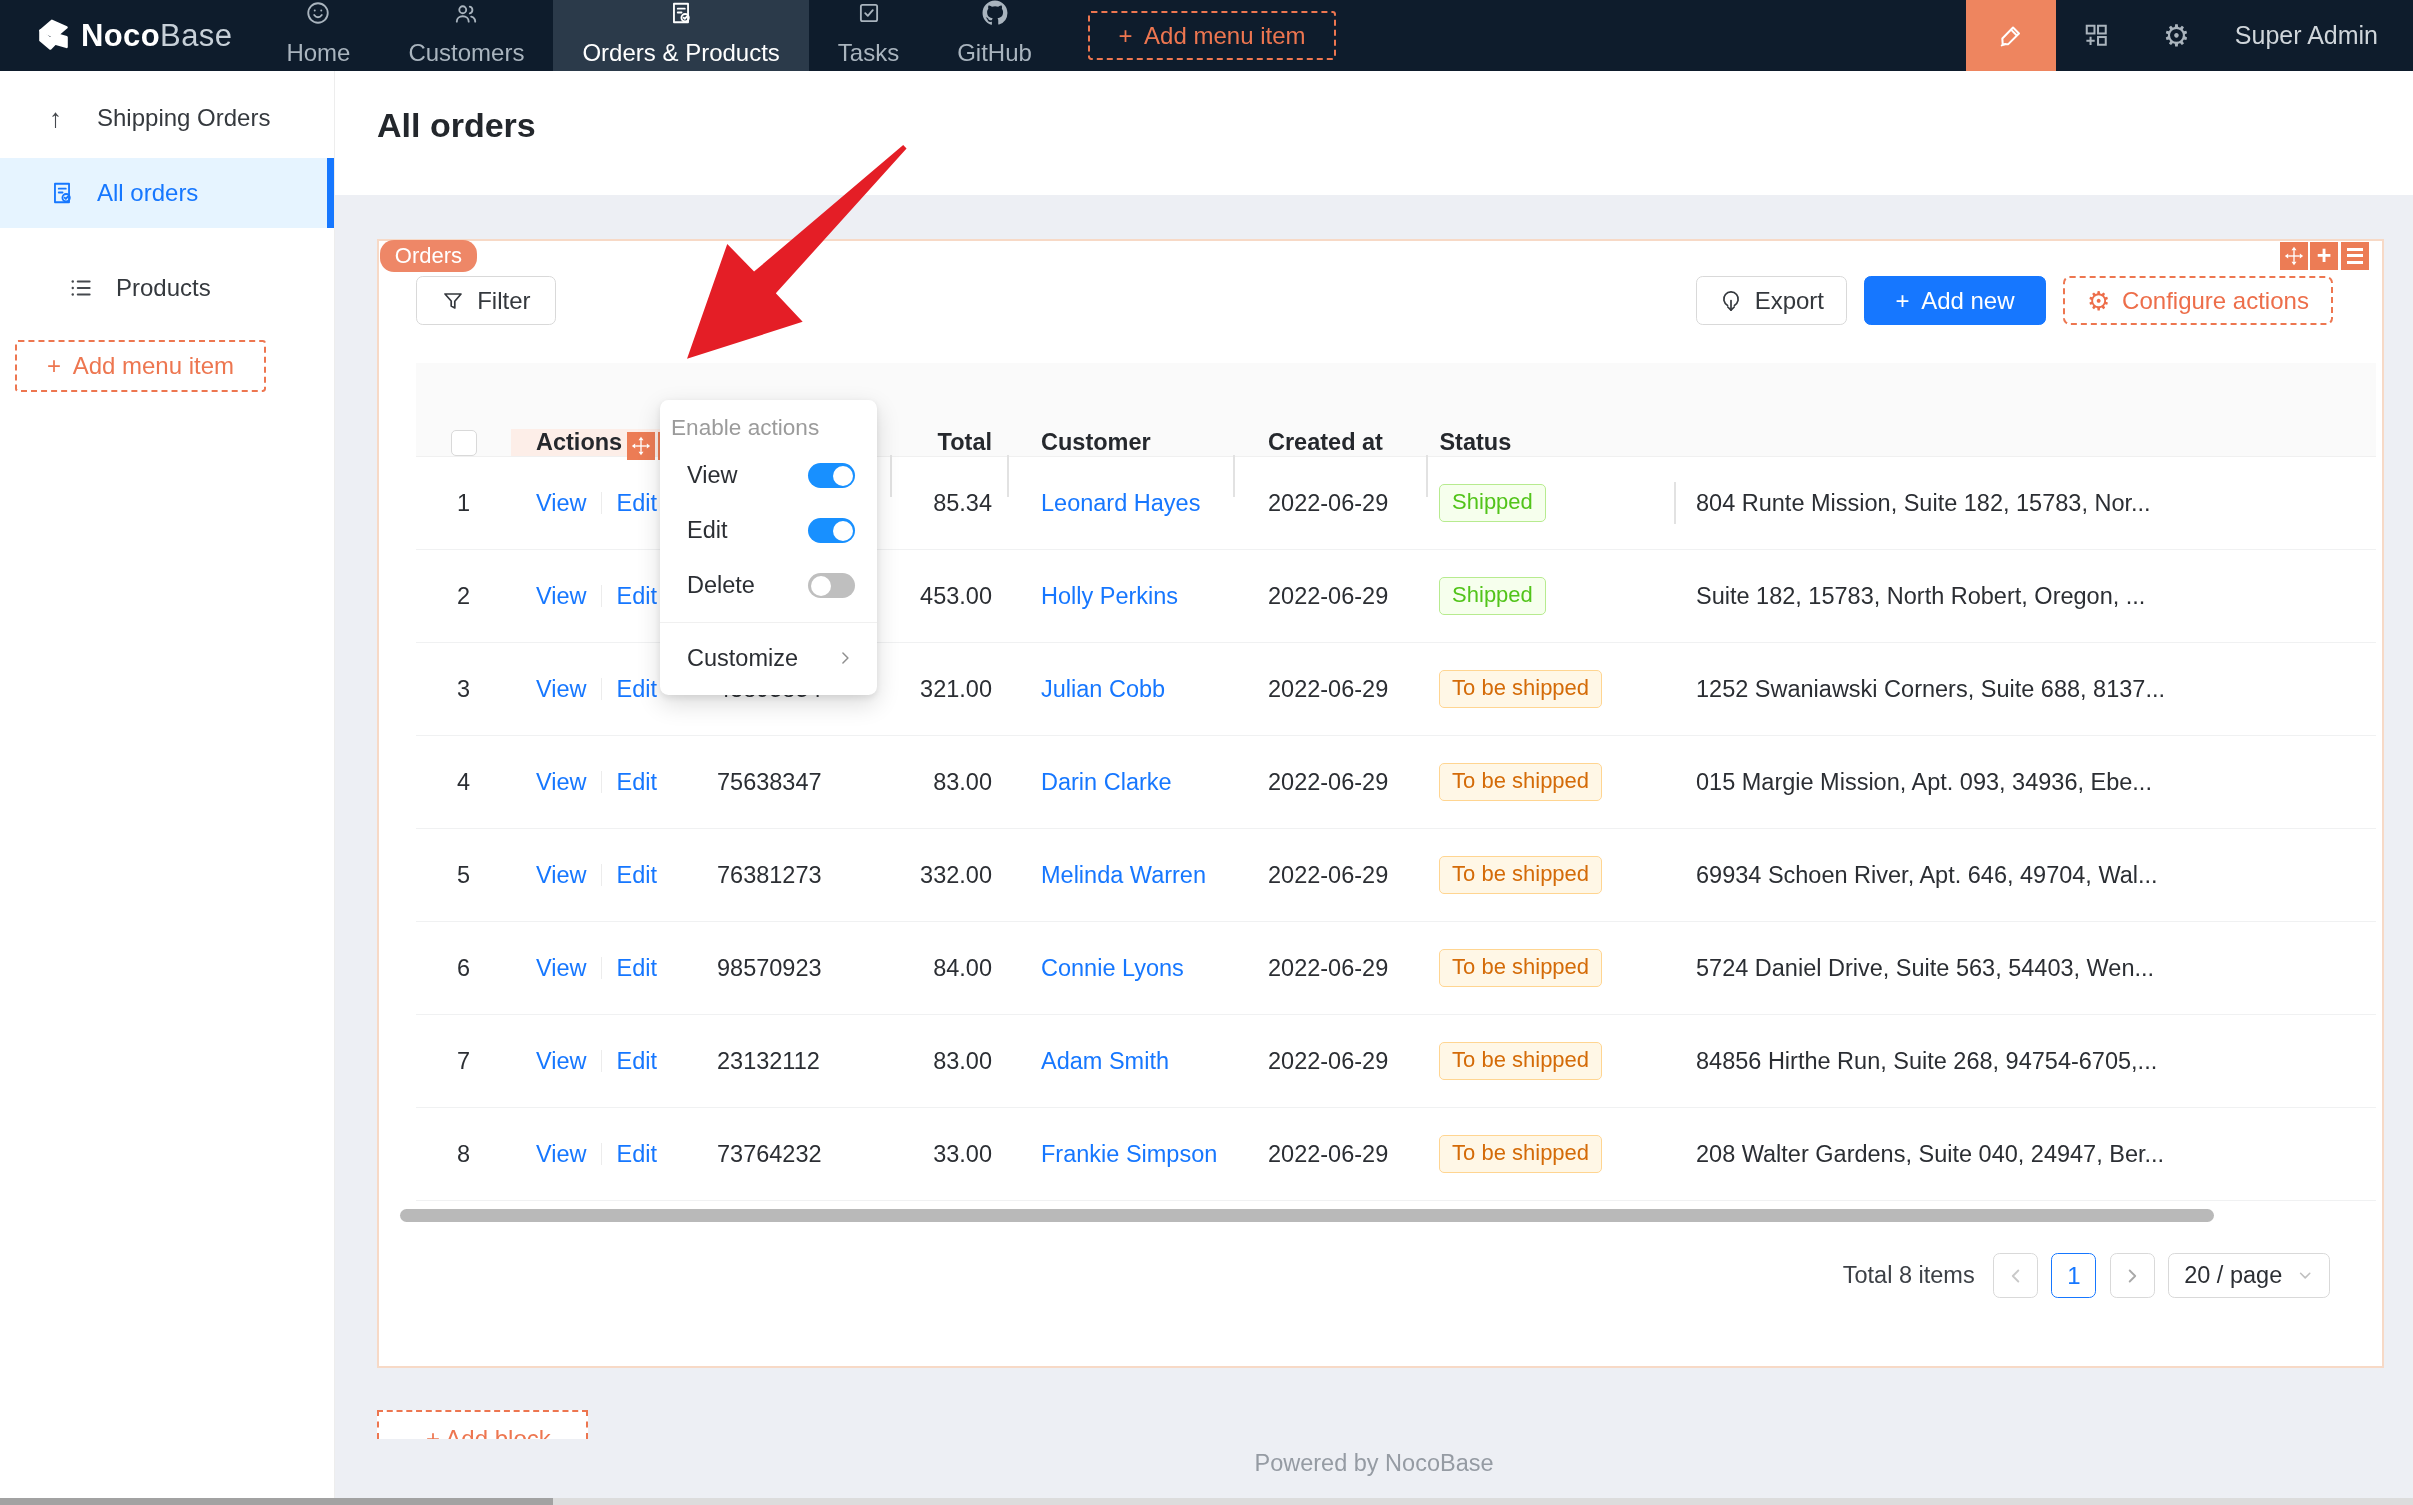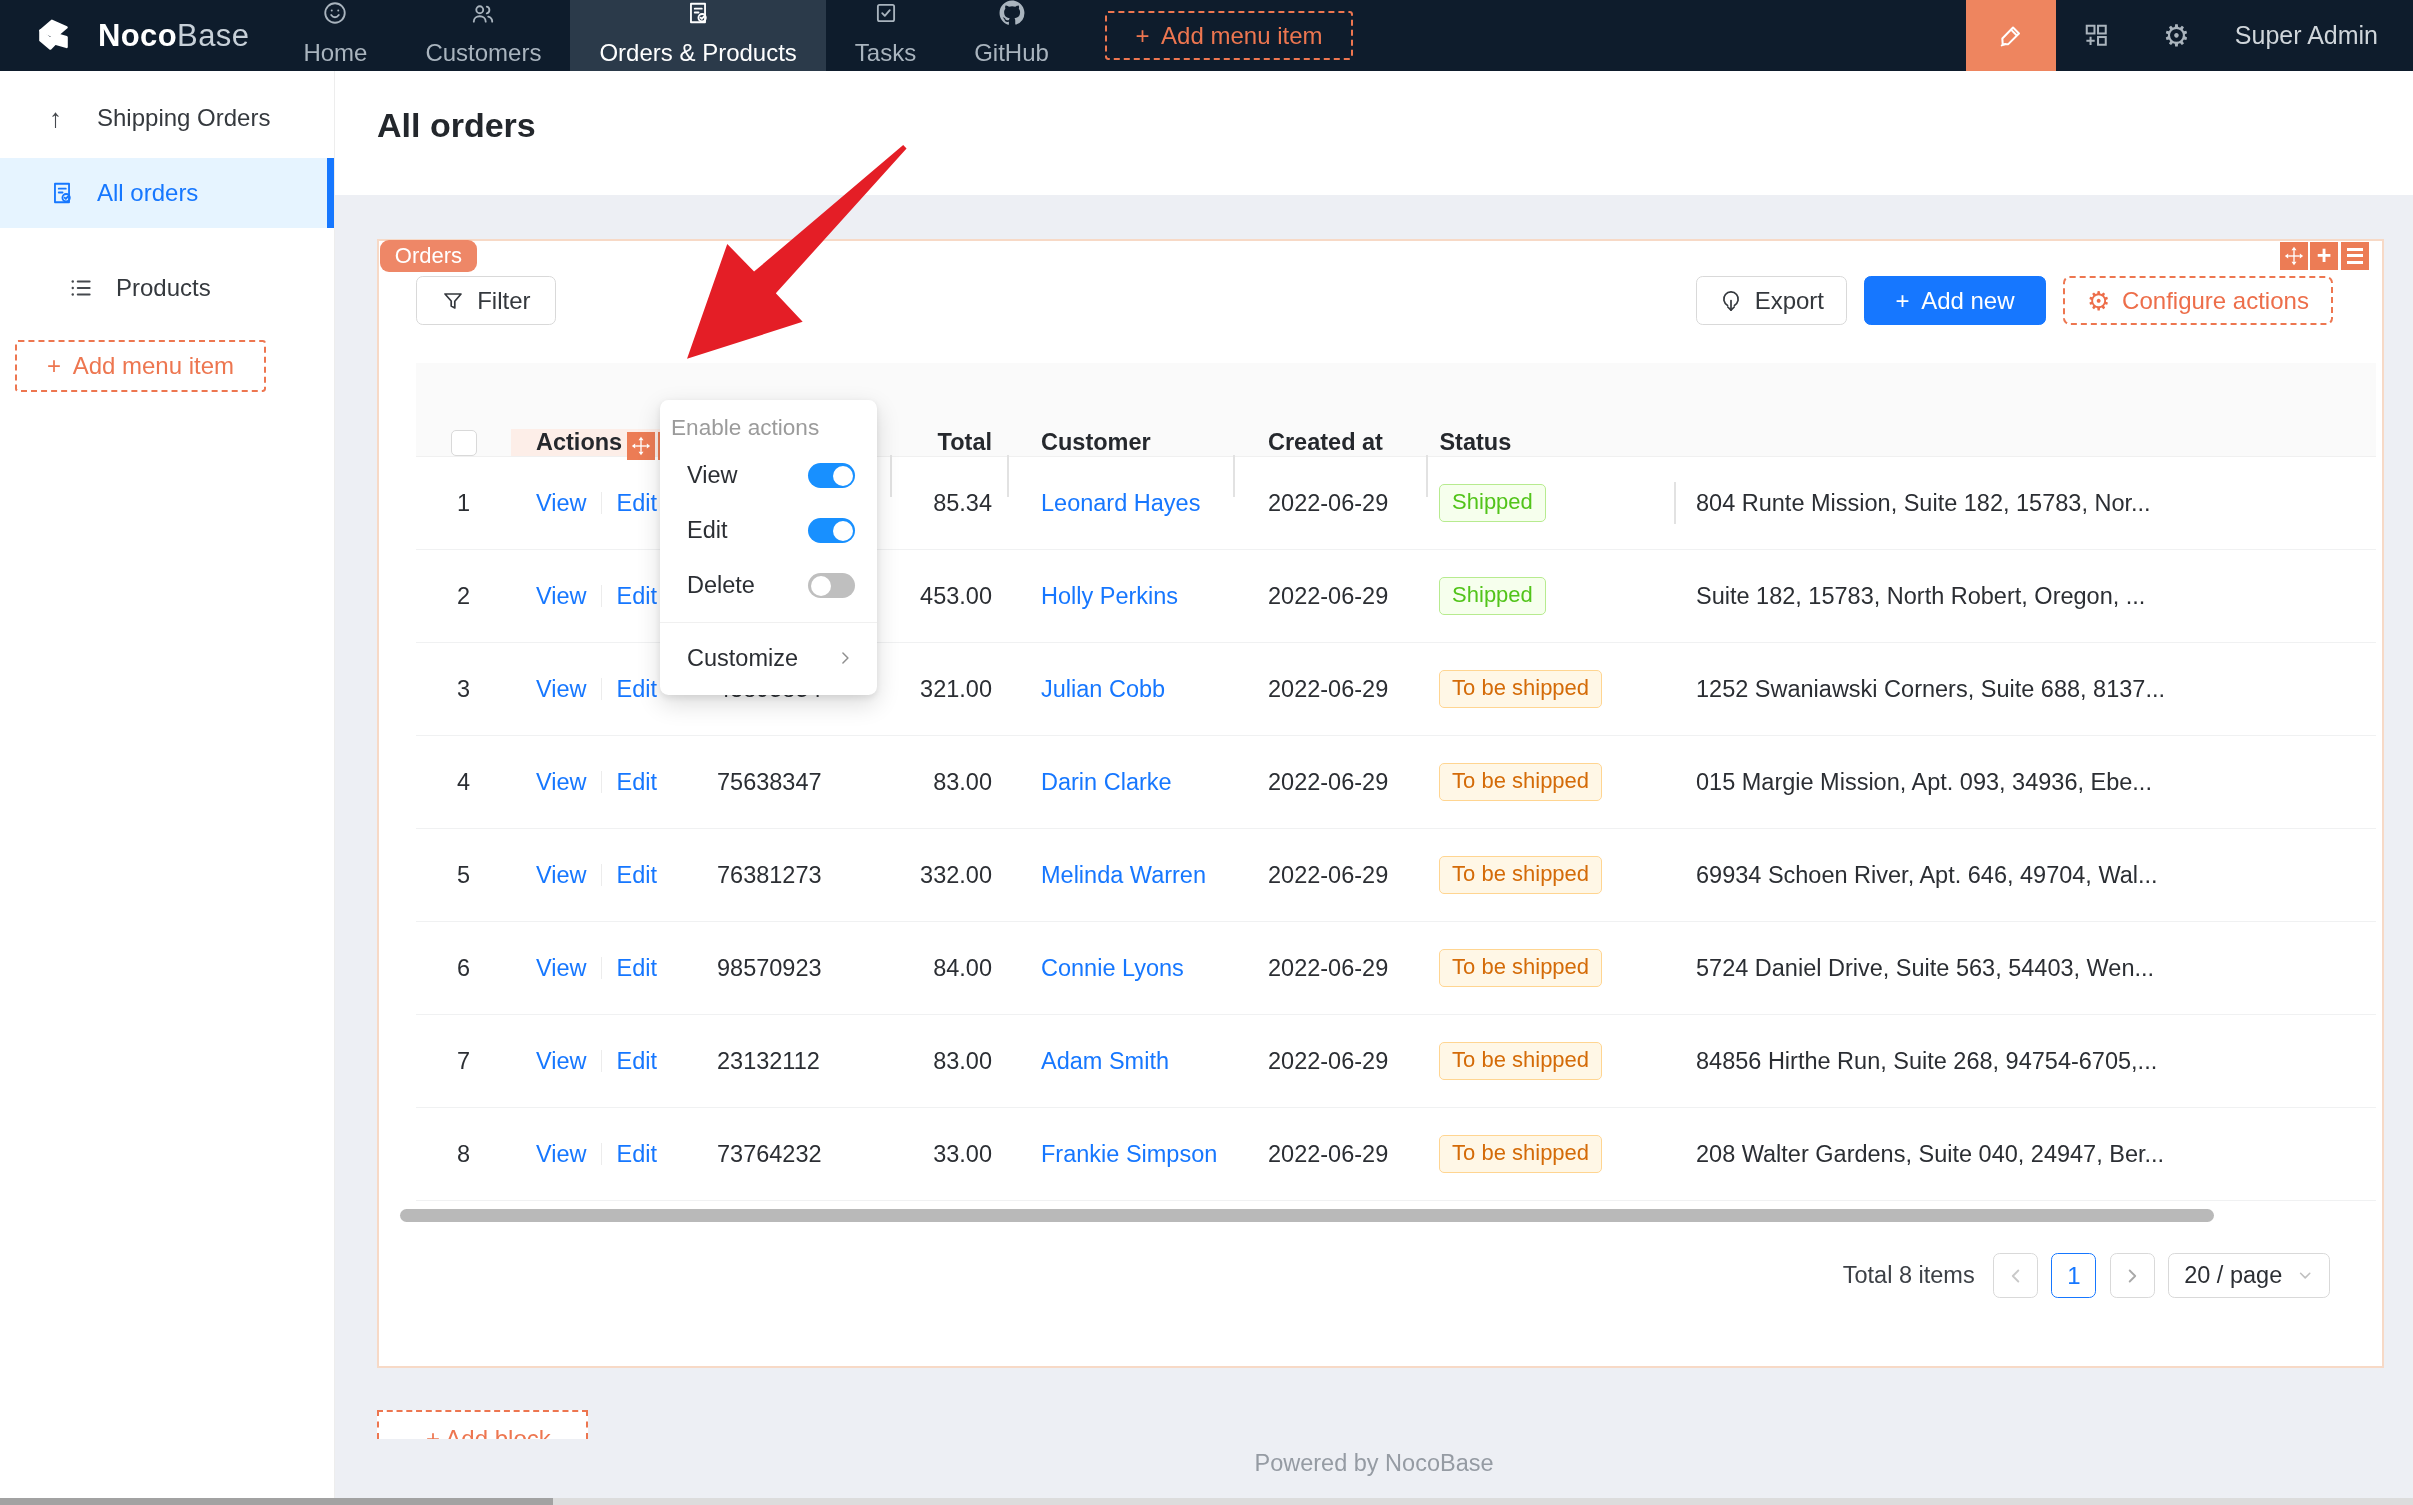--- a/index.html
+++ b/index.html
@@ -8,21 +8,21 @@
     position:relative; overflow:hidden; background:#fff;
     font-family:"Liberation Sans", sans-serif; color:#2b2e33; font-size:23.5px;
   }
   svg { display:block; }
 
   
   .navbar {
     position:absolute; left:0; top:0; width:2413px; height:71px;
     background:#0e1c2c; display:flex; align-items:center; z-index:40;
   }
-  .logo { display:flex; align-items:center; gap:25px; padding:0 25px 0 34px; }
+  .logo { display:flex; align-items:center; gap:8px; padding:0 25px 0 34px; }
   .logo-text { font-size:31px; letter-spacing:0.4px; }
   .logo-bold { color:#fff; font-weight:700; }
   .logo-light { color:#c7d0d8; font-weight:300; }
   .nav-items { display:flex; height:71px; }
   .nav-item {
     display:flex; align-items:center; gap:12.6px; padding:0 29px;
     color:#a9b4be; font-size:24px; cursor:pointer; white-space:nowrap;flex-direction:column;
   }
   .nav-item.active { background:#2b3a4a; color:#fff; }
   .nav-item .ic { width:26px; height:26px; color:inherit; }
@@ -66,21 +66,21 @@
   .page-header { position:absolute; left:0; top:0; width:100%; height:124px; background:#fff; }
   .page-title { position:absolute; left:42px; top:35px; font-size:34px; font-weight:600; color:#23272c; }
 
   
   .block {
     position:absolute; left:42px; top:168px; width:2007px; height:1129px;
     background:#fff; border:2.5px solid #f7d9c6;
   }
   .block-tag {
     position:absolute; left:0.8px; top:-0.8px; height:32px; padding:0 15px; z-index:6;
-    background:#ee8767; color:#fff; font-size:22px; line-height:32px; border-radius:9px;
+    background:#ee8767; color:#fff; font-size:22px; line-height:32px; border-radius:14px;
   }
   .corner-icons { position:absolute; top:0.8px; right:13.4px; display:flex; gap:2.5px; z-index:6; }
   .sq {
     width:28px; height:28px; background:#ec7c55; color:#fff;
     display:flex; align-items:center; justify-content:center; cursor:pointer;
   }
   .sq .plus-glyph { font-size:25px; font-weight:700; line-height:1; }
   .bars { display:flex; flex-direction:column; gap:3.4px; }
   .bars i { display:block; width:16px; height:2.9px; background:#fff; }
 

